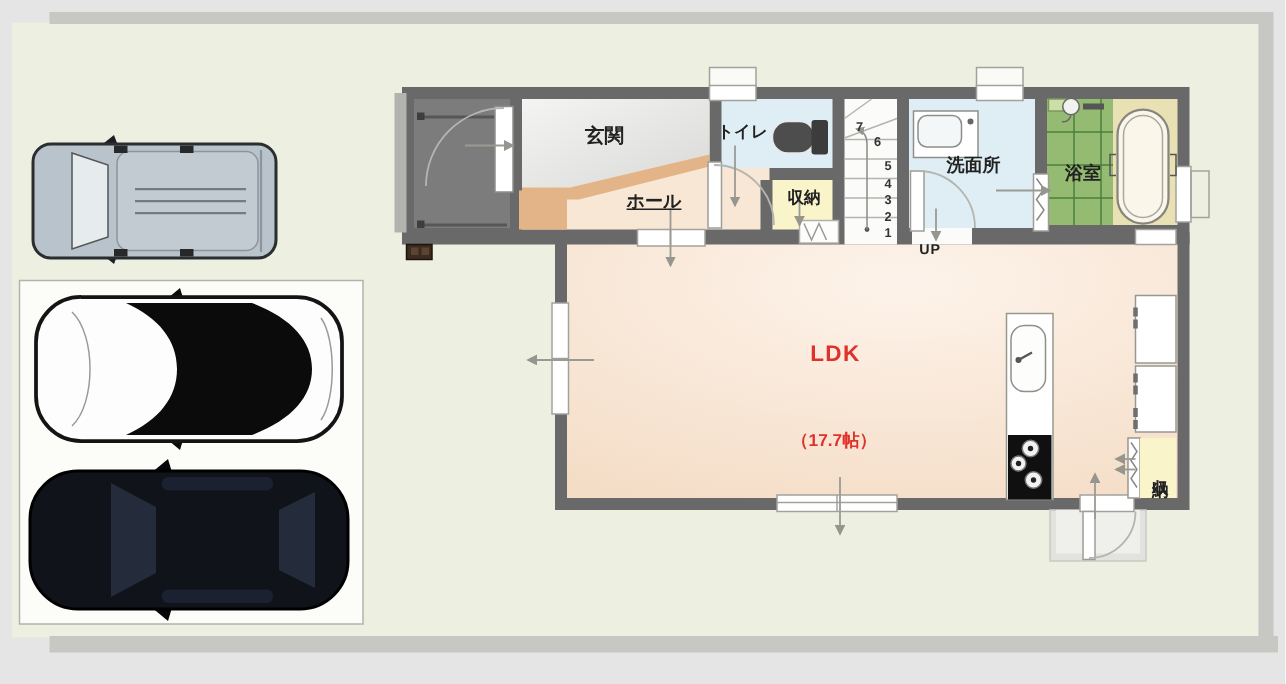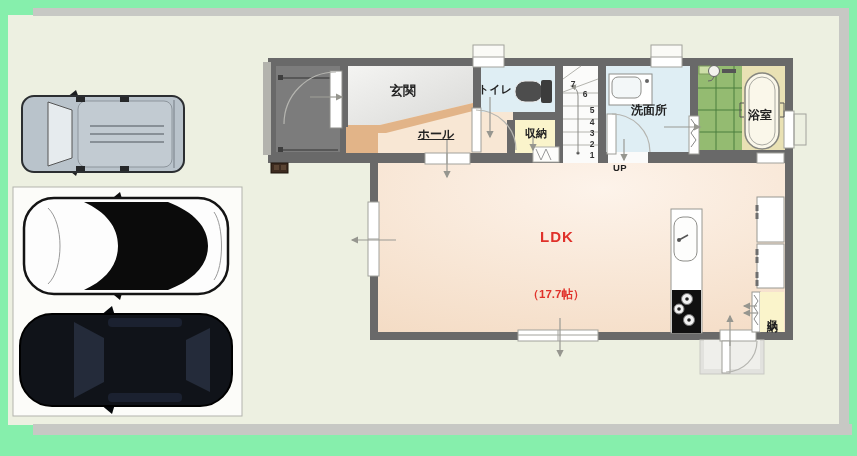--- a/index.html
+++ b/index.html
@@ -1,16 +1,16 @@
 <!DOCTYPE html>
 <html><head>
 <meta charset="utf-8">
 <style>
   html,body{margin:0;padding:0;background:#ffffff;}
-  #canvas{position:relative;width:857px;height:456px;background:#86efac;overflow:hidden;
+  #canvas{position:relative;width:857px;height:456px;background:#e5e5e5;overflow:hidden;
           font-family:"Liberation Sans","DejaVu Sans",sans-serif;}
   #plan-svg{position:absolute;left:0;top:0;}
   .lbl{position:absolute;transform:translate(-50%,-50%);font-weight:bold;color:#222;
        white-space:nowrap;line-height:1;}
   .lbl-13{font-size:13px;}
   .lbl-12{font-size:12px;}
   .lbl-11{font-size:11px;}
   .red{color:#e0312a;}
   .ldk-name{font-size:15px;letter-spacing:1px;}
   .ldk-size{font-size:11.5px;}
@@ -231,21 +231,21 @@
     <line x1="757" y1="306" x2="744" y2="306" marker-end="url(#ah)"></line>
     <line x1="757" y1="313" x2="744" y2="313" marker-end="url(#ah)"></line>
   </g>
 </svg>
 
 <div class="lbl lbl-13" style="left:403px;top:90px;">玄関</div>
 <div class="lbl lbl-11" style="left:495px;top:89px;text-align:center;">トイレ</div>
 <div class="lbl lbl-12" style="left:436px;top:134px;text-decoration:underline;">ホール</div>
 <div class="lbl lbl-11" style="left:536px;top:133px;">収納</div>
 <div class="lbl lbl-12" style="left:649px;top:110px;">洗面所</div>
-<div class="lbl lbl-12" style="left:760px;top:115px;">浴室</div>
+<div class="lbl lbl-12" style="left:722px;top:115px;">浴室</div>
 <div class="lbl red ldk-name" style="left:557px;top:236px;text-align:center;">LDK</div>
 <div class="lbl red ldk-size" style="left:556px;top:253px;margin-top:42px;">（17.7帖）</div>
 <div class="lbl vert" style="left:772px;top:312px;">収納</div>
 
 <div class="stair-num" style="left:573px;top:84px;">7</div>
 <div class="stair-num" style="left:585px;top:94px;">6</div>
 <div class="stair-num" style="left:592px;top:110px;">5</div>
 <div class="stair-num" style="left:592px;top:122px;">4</div>
 <div class="stair-num" style="left:592px;top:133px;">3</div>
 <div class="stair-num" style="left:592px;top:144px;">2</div>

